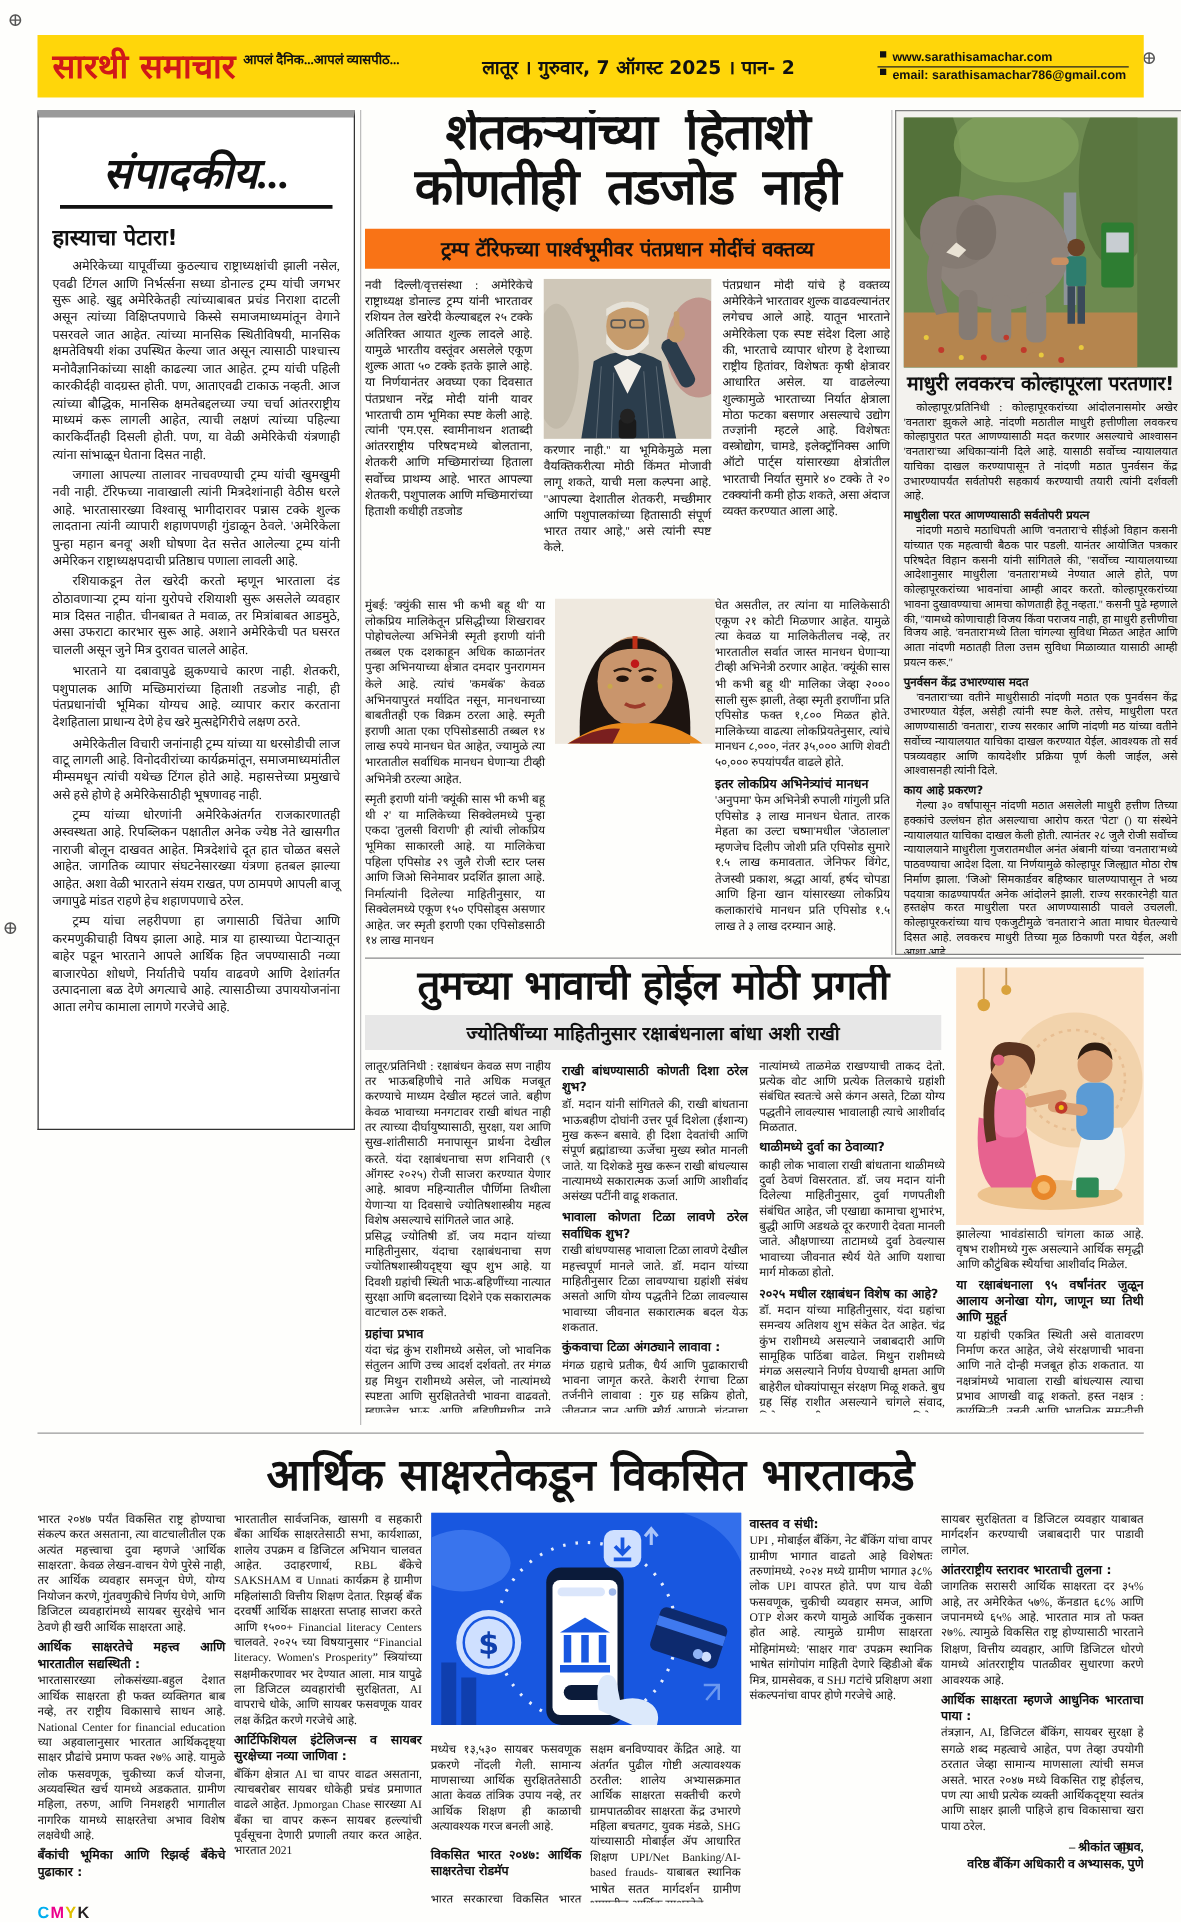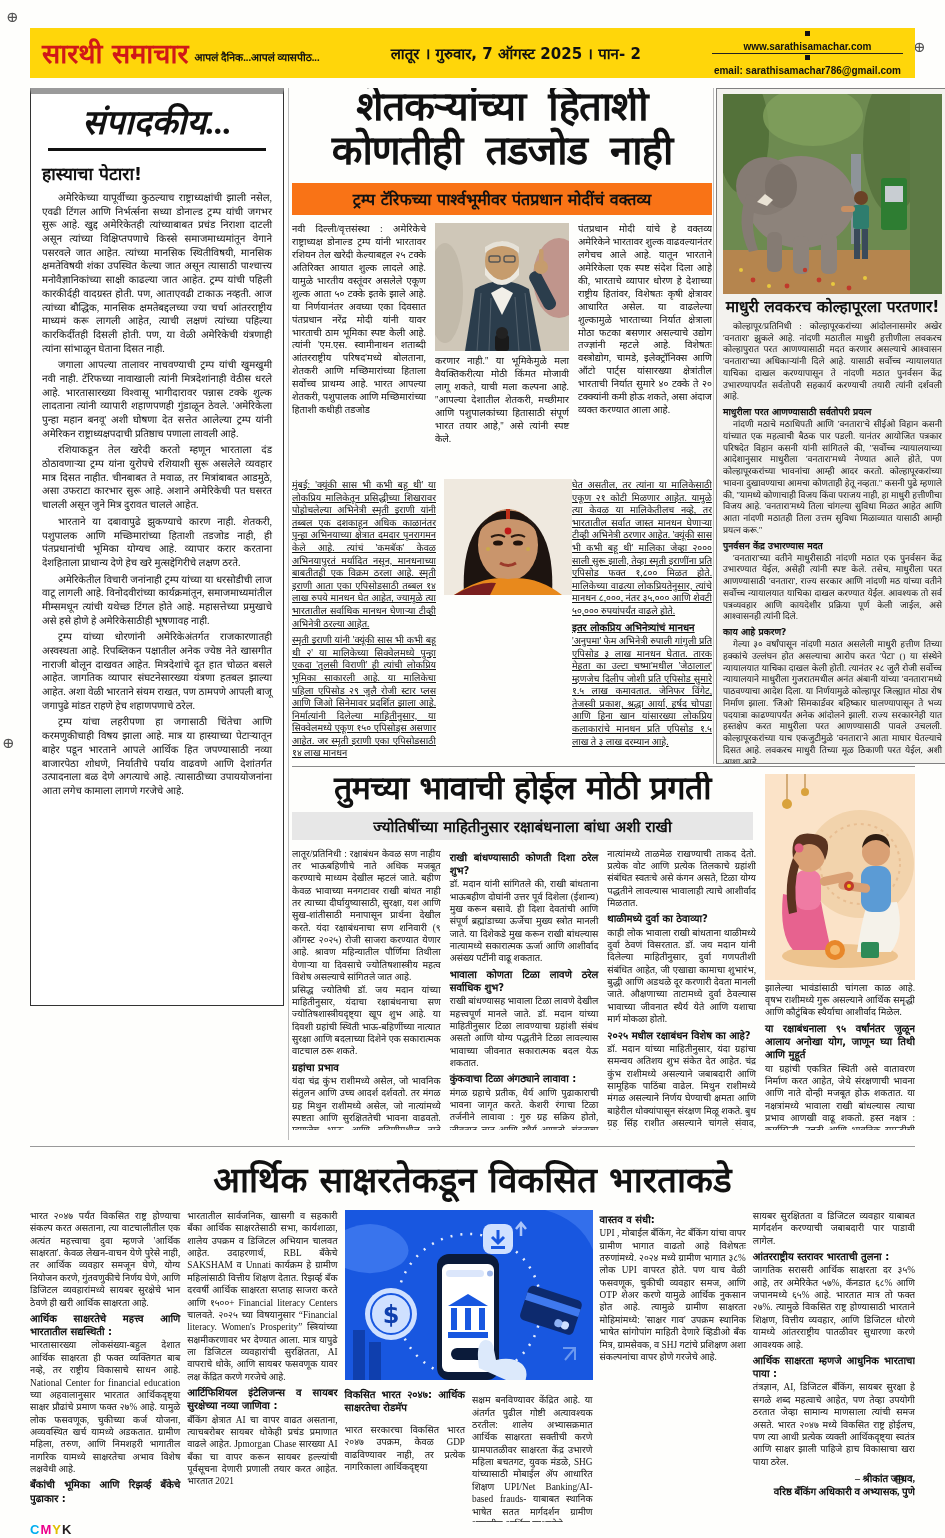--- a/index.html
+++ b/index.html
@@ -5,53 +5,53 @@
   html,body{margin:0;padding:0;background:#fff;}
   .page{position:relative;width:945px;height:1538px;background:#fefefc;overflow:hidden;
         font-family:"Liberation Serif","DejaVu Serif",serif;color:#111;}
   .reg{position:absolute;color:#555;font-size:15px;line-height:1;}
   .cmyk{position:absolute;font:bold 13px "Liberation Sans","DejaVu Sans",sans-serif;letter-spacing:1px;margin-top:26px;}
   .cmyk .c{color:#00AEEF}.cmyk .m{color:#EC008C}.cmyk .y{color:#E0C000}.cmyk .k{color:#231F20}
 
   
   .masthead{position:absolute;left:30px;top:28px;width:885px;height:50px;background:#FFD60A;
             display:flex;align-items:center;justify-content:space-between;padding:0 12px;box-sizing:border-box;}
-  .mast-left{display:flex;align-items:flex-end;gap:6px;}
+  .mast-left{display:flex;align-items:flex-start;gap:6px;}
   .mast-name{color:#D01818;font-weight:bold;font-size:27px;font-family:"DejaVu Sans",sans-serif;line-height:1;}
   .mast-tag{font-size:10.5px;font-weight:bold;padding-bottom:3px;}
   .mast-date{font-size:15px;font-weight:bold;font-family:"DejaVu Sans",sans-serif;}
   .mast-contact{font-size:10px;font-weight:bold;font-family:"Liberation Sans",sans-serif;}
-  .mast-contact .row{display:flex;align-items:center;gap:5px;padding:1px 2px;flex-direction:column;}
+  .mast-contact .row{display:flex;align-items:flex-start;gap:5px;padding:1px 2px;}
   .mast-contact .row:first-child{border-bottom:1.5px solid #222;}
   .sq{display:inline-block;width:5px;height:5px;background:#111;}
 
   
-  .editorial{position:absolute;left:30px;top:88px;width:254px;height:918px;box-sizing:border-box;
-             border:1.5px solid #333;border-top:6px solid #9a9a9a;padding:4px 11px;overflow:hidden;background:#fff;}
+  .editorial{position:absolute;left:30px;top:88px;width:254px;height:816px;box-sizing:border-box;
+             border:1.5px solid #333;border-top:6px solid #9a9a9a;padding:20px 11px;overflow:hidden;background:#fff;}
   .edit-title{font-style:italic;font-weight:bold;font-size:34px;text-align:center;
               border-bottom:3.5px solid #111;padding-bottom:4px;margin:0 6px 10px;}
   .edit-head{font-family:"DejaVu Sans",sans-serif;font-weight:bold;font-size:17.5px;margin:2px 0 6px;}
   .edit-body p{font-size:10px;line-height:1.37;text-align:justify;margin:0 0 3px;text-indent:16px;}
 
   .vline{position:absolute;width:1px;background:#bdbdbd;}
   .hline{position:absolute;height:0;border-top:1px solid #8a8a8a;}
 
   
   .center{position:absolute;left:292px;top:88px;width:420px;height:676px;overflow:hidden;}
   .lead-headline{font-family:Liberation Mono, monospace;font-weight:800;font-size:40px;line-height:1.1;
                  text-align:center;letter-spacing:-1px;margin:0;}
   .lead-subbar{margin-top:7px;background:#f97316;padding:5px 4px;text-align:center;
                font-family:"DejaVu Sans",sans-serif;font-weight:bold;font-size:16px;}
   .lead-body{margin-top:8px;display:flex;gap:9px;height:256px;overflow:hidden;}
   .lead-col{flex:1;font-size:9.6px;line-height:1.35;text-align:justify;}
   .photo-box{width:100%;height:128px;background:#cfc7b8;overflow:hidden;margin-bottom:4px;}
   .news p{margin:0;}
   .smriti-headline{font-family:"DejaVu Sans",sans-serif;font-weight:800;font-size:23px;text-align:center;
                    margin:10px 0 6px;border-top:1px solid #999;padding-top:8px;line-height:1.1;}
-  .smriti-row1{display:flex;gap:0;text-decoration:underline;}
+  .smriti-row1{display:flex;gap:0;}
   .smriti-left{flex:2;display:flex;gap:8px;}
   .smriti-c1{flex:1;font-size:9.4px;line-height:1.34;text-align:justify;}
   .smriti-photo{width:128px;height:116px;background:#efe9df;flex:none;overflow:hidden;}
   .smriti-right{flex:1;font-size:9.4px;line-height:1.34;text-align:justify;}
   .smriti-lower{font-size:9.4px;line-height:1.34;text-align:justify;margin-top:4px;}
   .subhead{font-weight:bold;font-size:10px;font-family:"DejaVu Sans",sans-serif;margin:3px 0 1px;}
 
   
   .rightbox{position:absolute;left:716px;top:88px;width:233px;height:676px;box-sizing:border-box;
             background:#f3f2ee;border:1px solid #808080;padding:5px 6px;overflow:hidden;}
@@ -386,20 +386,21 @@
             </g>
             <g>
               <path d="M142 170 q-4 -26 6 -28 q8 -1 9 10 l2 10 q16 -4 26 4 q6 6 4 14 l-2 10 Z" fill="#dce9fb" transform="translate(-8 -12)"></path>
             </g>
             <path d="M220 150 l10 -12 m0 12 l0 -12 -12 0" stroke="#8fb3f5" stroke-width="2" fill="none" opacity="0.7"></path>
             <path d="M176 26 l0 -12 m-5 5 l5 -6 5 6" stroke="#cfe0ff" stroke-width="2.5" fill="none" opacity="0.8"></path>
           </svg>
         </div>
         <div class="fin-midcols">
           <div>
+            <p>मध्येच १३,५३० सायबर फसवणूक प्रकरणे नोंदली गेली. सामान्य माणसाच्या आर्थिक सुरक्षिततेसाठी आता केवळ तांत्रिक उपाय नव्हे, तर आर्थिक शिक्षण ही काळाची अत्यावश्यक गरज बनली आहे.</p>
             <div class="subhead">विकसित भारत २०४७: आर्थिक साक्षरतेचा रोडमॅप</div>
             <p>भारत सरकारचा विकसित भारत २०४७ उपक्रम, केवळ GDP वाढविण्यावर नाही, तर प्रत्येक नागरिकाला आर्थिकदृष्ट्या</p>
           </div>
           <div>
             <p>सक्षम बनविण्यावर केंद्रित आहे. या अंतर्गत पुढील गोष्टी अत्यावश्यक ठरतील: शालेय अभ्यासक्रमात आर्थिक साक्षरता सक्तीची करणे ग्रामपातळीवर साक्षरता केंद्र उभारणे महिला बचतगट, युवक मंडळे, SHG यांच्यासाठी मोबाईल ॲप आधारित शिक्षण UPI/Net Banking/AI-based frauds- याबाबत स्थानिक भाषेत सतत मार्गदर्शन ग्रामीण भागातील आर्थिक साक्षरतेचे</p>
           </div>
         </div>
       </div>
       <div class="fin-col fc4">
         <div class="subhead">वास्तव व संधी:</div>

